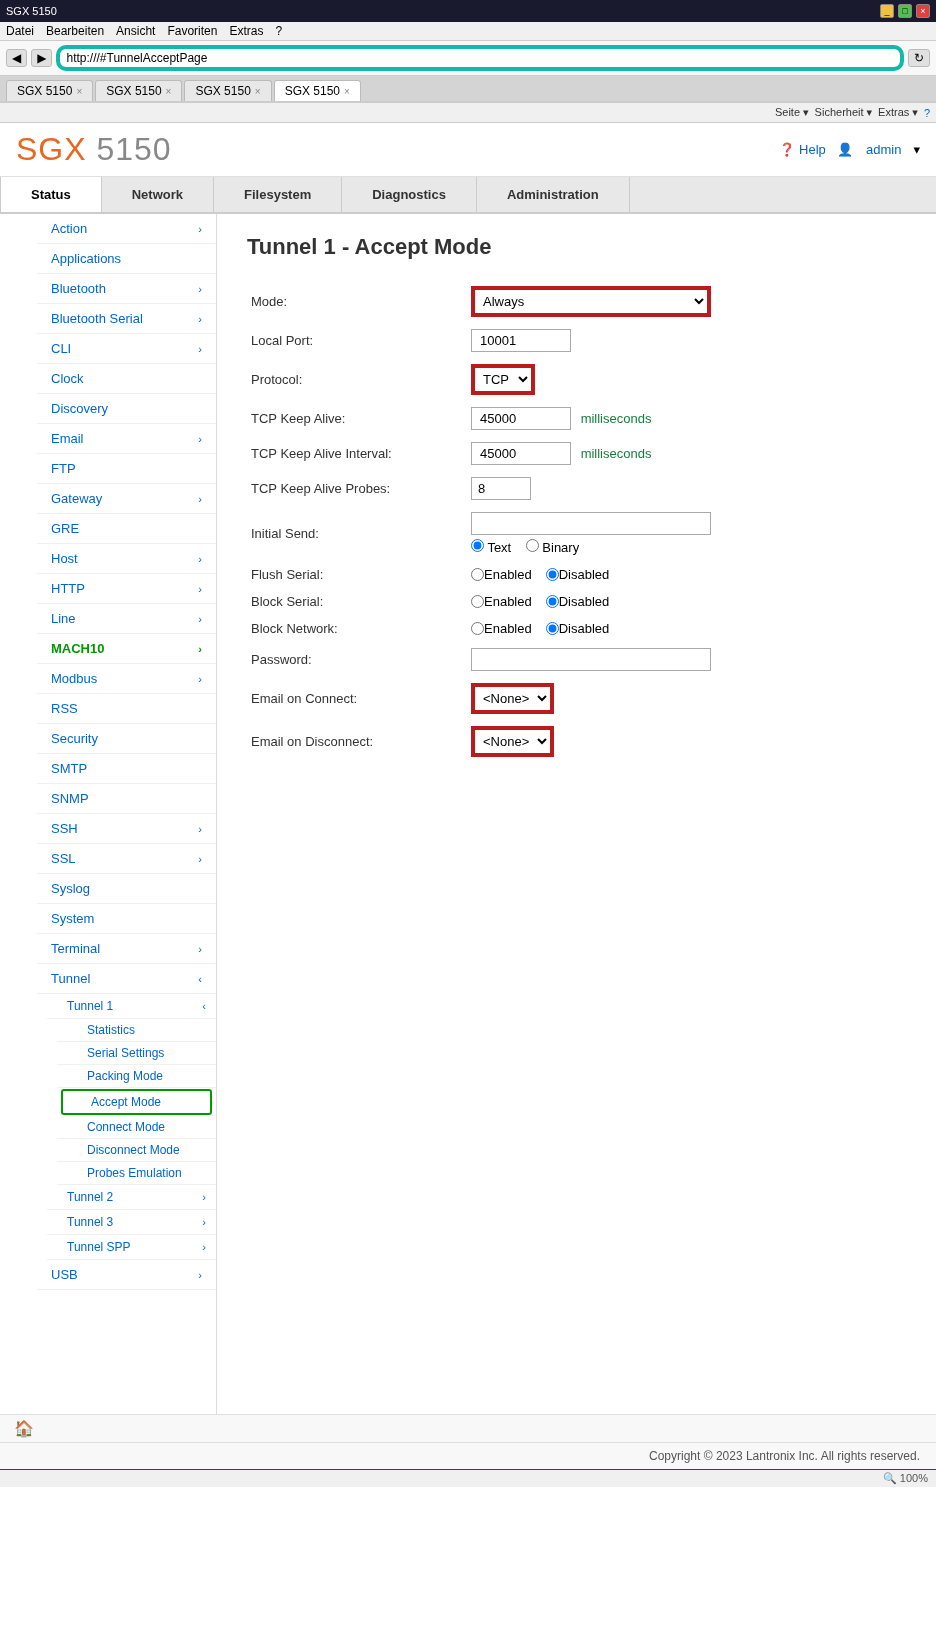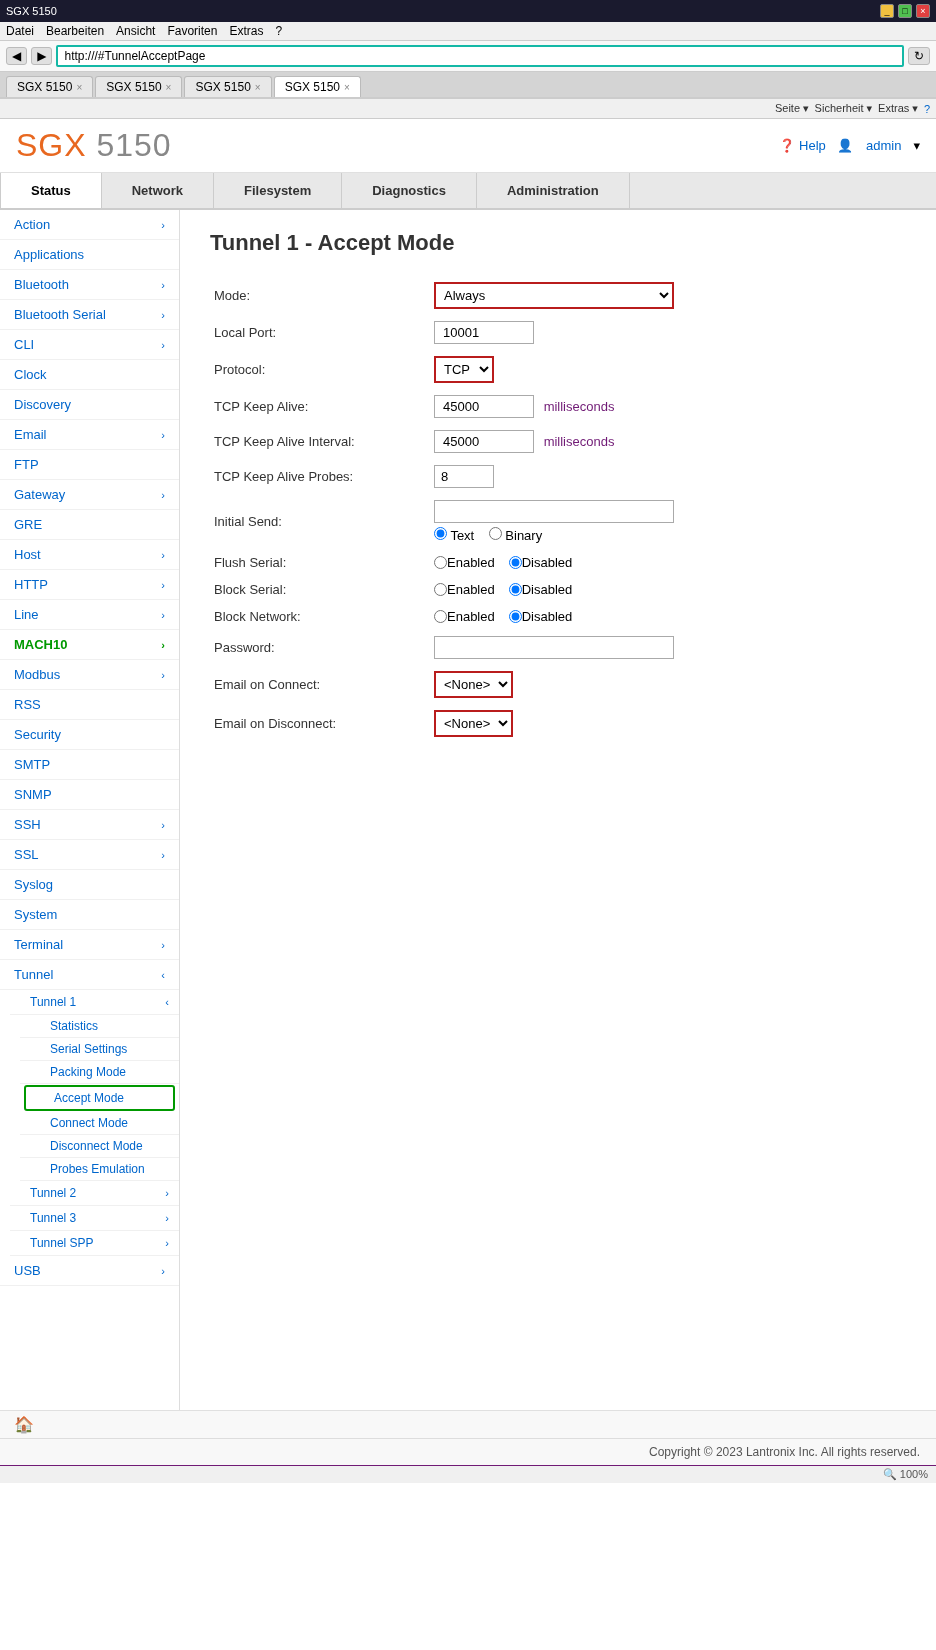--- a/index.html
+++ b/index.html
@@ -10,21 +10,21 @@
     .title-btn { width: 14px; height: 14px; border-radius: 2px; border: 1px solid #888; font-size: 9px; display: flex; align-items: center; justify-content: center; cursor: pointer; }
     .title-btn.minimize { background: #f0c040; }
     .title-btn.maximize { background: #50c050; }
     .title-btn.close { background: #e04040; color: #fff; }
 
     .menu-bar { background: #f0f0f0; padding: 2px 6px; font-size: 12px; display: flex; gap: 12px; border-bottom: 1px solid #ccc; }
     .menu-bar span { cursor: pointer; }
 
     .address-bar { background: #f8f8f8; padding: 4px 6px; display: flex; align-items: center; gap: 4px; border-bottom: 1px solid #ccc; }
     .addr-btn { background: #e0e0e0; border: 1px solid #bbb; border-radius: 3px; padding: 1px 5px; cursor: pointer; font-size: 12px; }
-    .addr-input { flex: 1; border: 2px solid #14b8a6; padding: 2px 6px; font-size: 12px; border-radius: 2px; }
+    .addr-input { flex: 1; border: 4px solid #14b8a6; padding: 2px 6px; font-size: 12px; border-radius: 10px; }
     .tabs-bar { background: #d4d4d4; display: flex; align-items: flex-end; padding: 4px 6px 0; gap: 2px; border-bottom: 2px solid #ccc; }
     .tab { background: #e8e8e8; border: 1px solid #bbb; border-bottom: none; padding: 3px 10px; font-size: 12px; cursor: pointer; border-radius: 3px 3px 0 0; display: flex; align-items: center; gap: 4px; }
     .tab.active { background: #fff; }
     .tab .tab-close { color: #888; font-size: 10px; }
 
     .toolbar-bar { background: #f0f0f0; padding: 3px 6px; border-bottom: 1px solid #ccc; display: flex; justify-content: flex-end; align-items: center; gap: 6px; font-size: 11px; }
 
     
     .app-header { background: #fff; padding: 8px 16px; display: flex; align-items: center; justify-content: space-between; border-bottom: 1px solid #e0e0e0; }
     .logo { font-size: 32px; font-weight: bold; color: #e86820; letter-spacing: 1px; }
@@ -33,21 +33,21 @@
     .help-link { color: #0066cc; font-size: 13px; text-decoration: none; }
     .admin-link { color: #0066cc; font-size: 13px; }
 
     
     .nav-tabs { display: flex; background: #e8e8e8; border-bottom: 2px solid #ccc; }
     .nav-tab { padding: 10px 30px; font-size: 13px; font-weight: bold; color: #333; cursor: pointer; border-right: 1px solid #ccc; }
     .nav-tab:first-child { border-left: 1px solid #ccc; }
     .nav-tab.active { background: #fff; color: #000; }
 
     
-    .main-layout { display: flex; min-height: 1200px; }
+    .main-layout { display: flex; min-height: 1200px; margin-left: 37px; }
 
     
     .sidebar { width: 180px; border-right: 1px solid #ddd; background: #fff; flex-shrink: 0; }
     .sidebar-item { display: flex; align-items: center; justify-content: space-between; padding: 7px 14px; color: #0066cc; font-size: 13px; cursor: pointer; border-bottom: 1px solid #f0f0f0; }
     .sidebar-item .chevron { color: #0066cc; font-size: 11px; }
     .sidebar-item.no-chevron { justify-content: flex-start; }
 
     
     .sidebar-submenu { padding-left: 10px; }
     .sidebar-submenu .sidebar-item { font-size: 12px; padding: 5px 10px; }
@@ -60,22 +60,22 @@
     .page-title { font-size: 22px; font-weight: bold; color: #333; margin-bottom: 20px; }
 
     
     .form-table { width: 100%; border-collapse: collapse; }
     .form-table tr td { padding: 6px 4px; vertical-align: middle; }
     .form-table tr td:first-child { width: 220px; font-weight: normal; color: #333; font-size: 13px; }
     .form-input { border: 1px solid #aaa; padding: 3px 6px; font-size: 13px; }
     .form-input-wide { width: 240px; }
     .form-input-medium { width: 100px; padding-left: 8px; }
     .form-input-small { width: 60px; }
-    .form-select { border: 2px solid #b91c1c; padding: 3px 4px; font-size: 13px; background: #fff; }
-    .unit-text { margin-left: 6px; font-size: 13px; color: #701a75; }
+    .form-select { border: 4px solid #b91c1c; padding: 3px 4px; font-size: 13px; background: #fff; }
+    .unit-text { margin-left: 6px; font-size: 13px; color: #15803d; }
     .radio-group { display: flex; align-items: center; gap: 14px; }
     .radio-group label { display: flex; align-items: center; cursor: pointer; font-size: 13px; }
 
     
     .page-footer { background: #f8f8f8; border-top: 1px solid #ddd; padding: 6px 16px; text-align: right; font-size: 12px; color: #555; }
     .browser-statusbar { background: #f0f0f0; border-top: 1px solid #701a75; padding: 2px 8px; display: flex; justify-content: space-between; font-size: 11px; color: #555; }
 
     .home-icon-bar { background: #f8f8f8; border-top: 1px solid #e0e0e0; padding: 4px 14px; }
   </style>
 </head>

